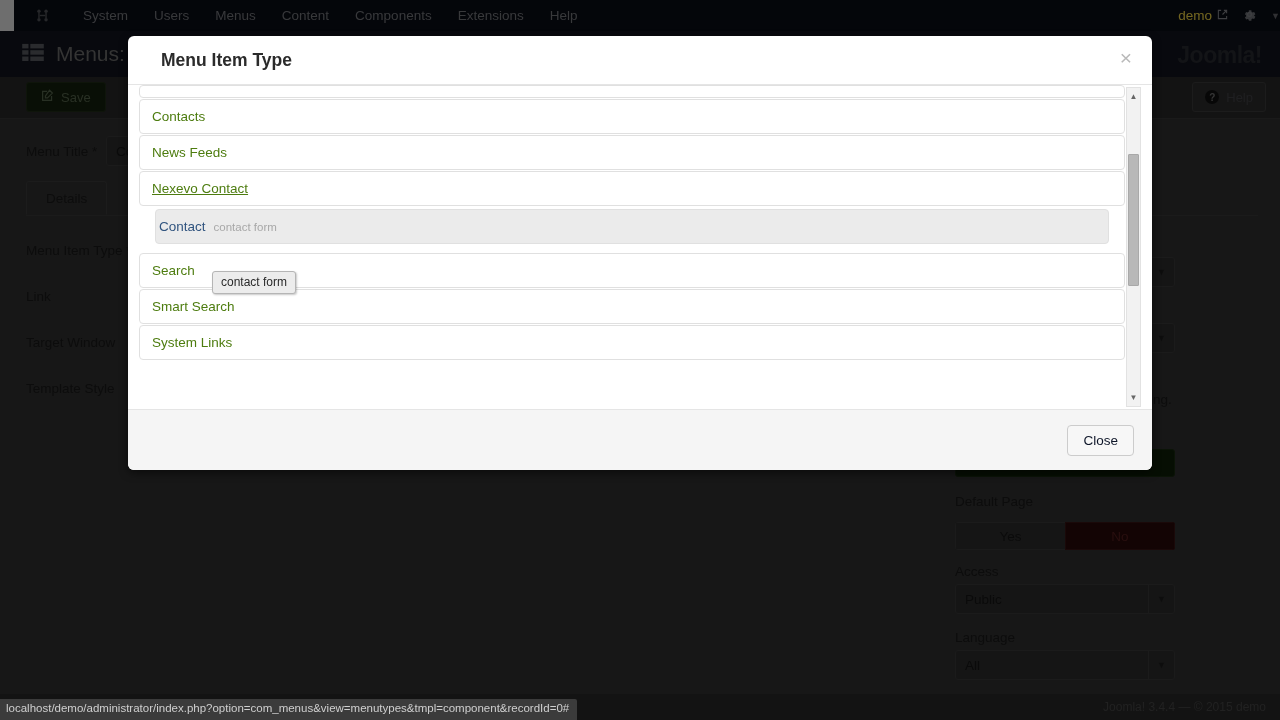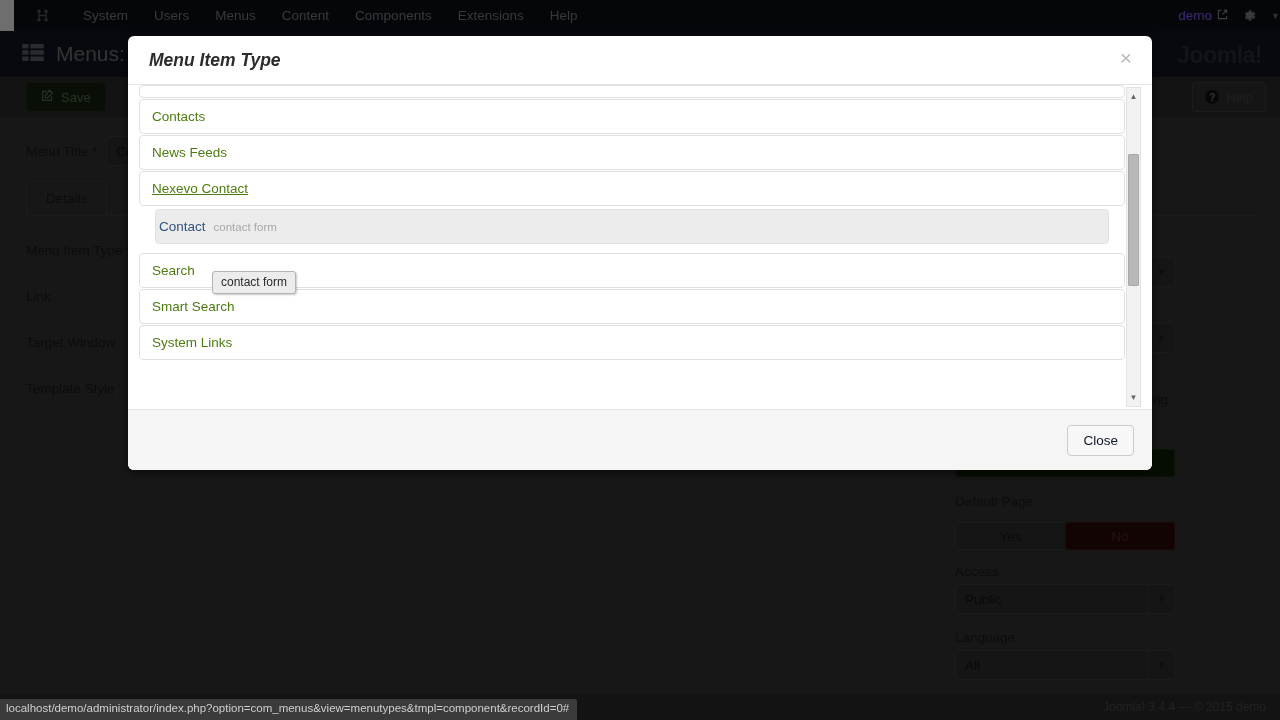--- a/index.html
+++ b/index.html
@@ -24,21 +24,21 @@
   .adminbar .brand {
     width: 56px; display: flex; align-items: center; justify-content: center;
     color: #55575d; font-size: 15px;
   }
   .adminbar .mi {
     padding: 0 13px; font-size: 13.5px; line-height: 31px; color: #7c7e84;
     cursor: pointer; white-space: nowrap;
   }
   .adminbar .spacer { flex: 1; }
   .adminbar .right { display: flex; align-items: center; padding-right: 14px; gap: 6px; }
-  .adminbar .right .user { font-size: 13.5px; color: #8b5cf6; display: flex; align-items: center; gap: 5px; }
+  .adminbar .right .user { font-size: 13.5px; color: #fde047; display: flex; align-items: center; gap: 5px; }
   .adminbar .right .gear { font-size: 15px; color: #8a8c92; padding: 0 8px; }
   .adminbar .right .caret { font-size: 9px; color: #6a6c72; }
 
   .subhead {
     position: absolute; top: 31px; left: 0; width: 1280px; height: 46px;
     background: #12151f; display: flex; align-items: center; padding-left: 22px;
     color: #5d5f66;
   }
   .subhead .pg-icon { font-size: 19px; margin-right: 12px; color: #5d5f66; letter-spacing: -1px;}
   .subhead .pg-title { font-size: 21px; color: #737373; }
@@ -125,21 +125,21 @@
   #modal {
     position: absolute; left: 128px; top: 36px; width: 1024px; height: 434px;
     background: #ffffff; border-radius: 6px;
     box-shadow: 0 3px 9px rgba(0,0,0,.5);
     display: flex; flex-direction: column;
   }
   .modal-head {
     height: 49px; border-bottom: 1px solid #e5e5e5; position: relative;
     display: flex; align-items: center; padding-left: 17px;
   }
-  .modal-head h3 { margin: 4px; font-size: 17.5px; font-weight: bold; color: #2b2b2b; font-style: italic; }
+  .modal-head h3 { margin: 16px; font-size: 17.5px; font-weight: bold; color: #2b2b2b; }
   .modal-x {
     position: absolute; right: 14px; top: 10px; font-size: 21px;
     color: #b9b9b9; line-height: 1; background: none; border: none; cursor: pointer;
   }
   .modal-body {
     flex: 1; position: relative; overflow: hidden; padding: 0 11px;
   }
   .scroll-inner { position: absolute; left: 11px; top: 0; right: 27px; bottom: 0; overflow: hidden; }
 
   .acc-item {

